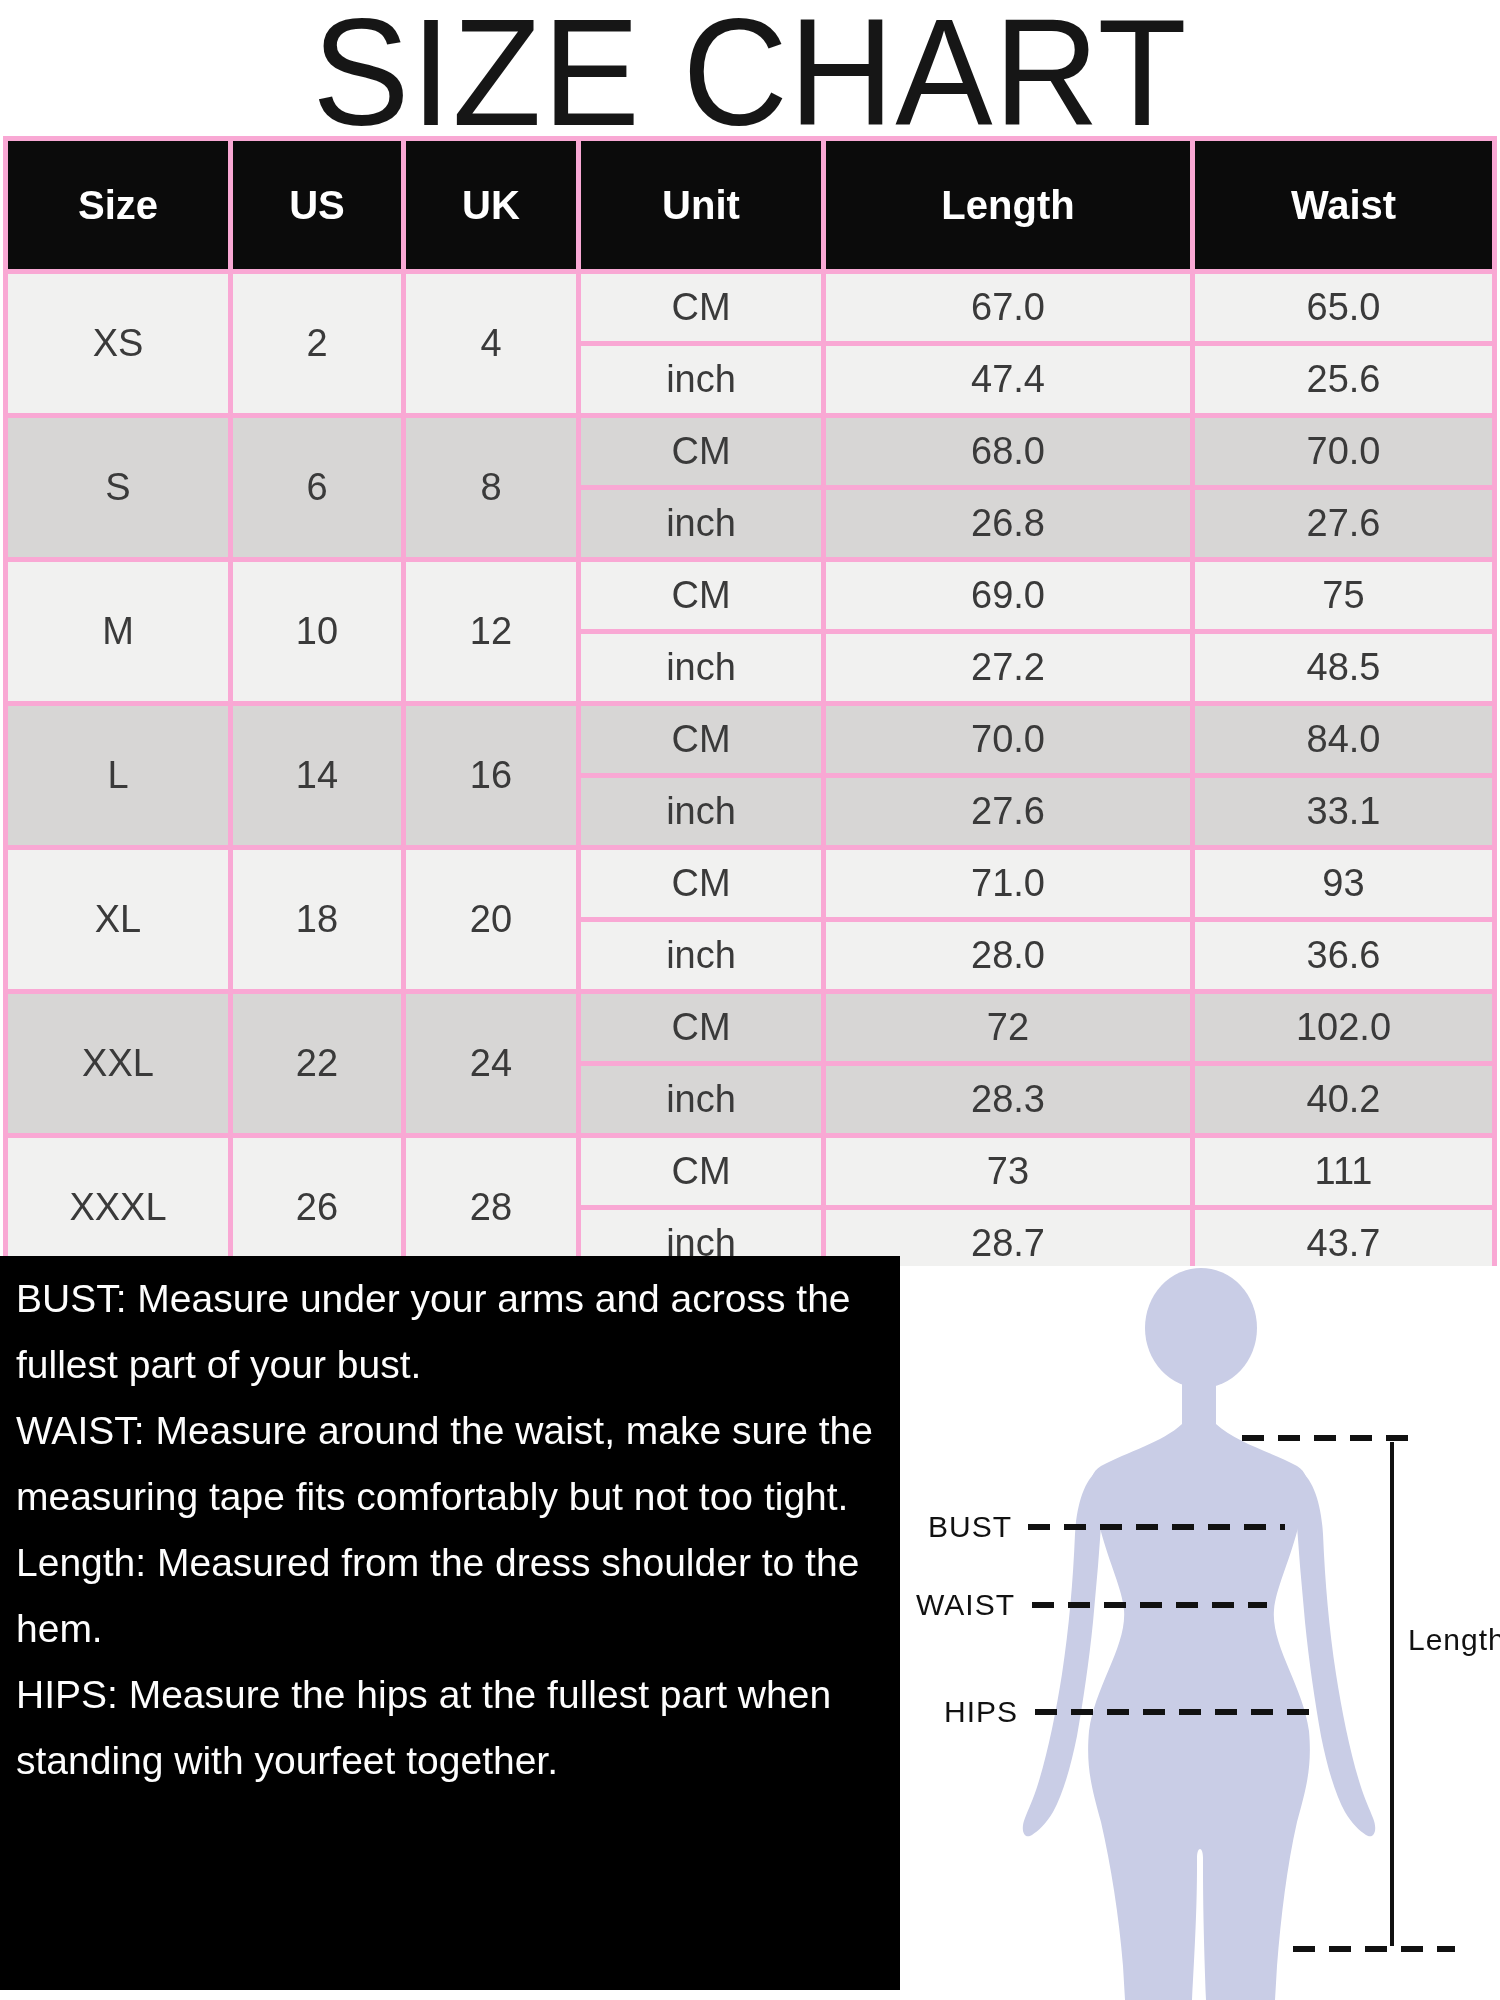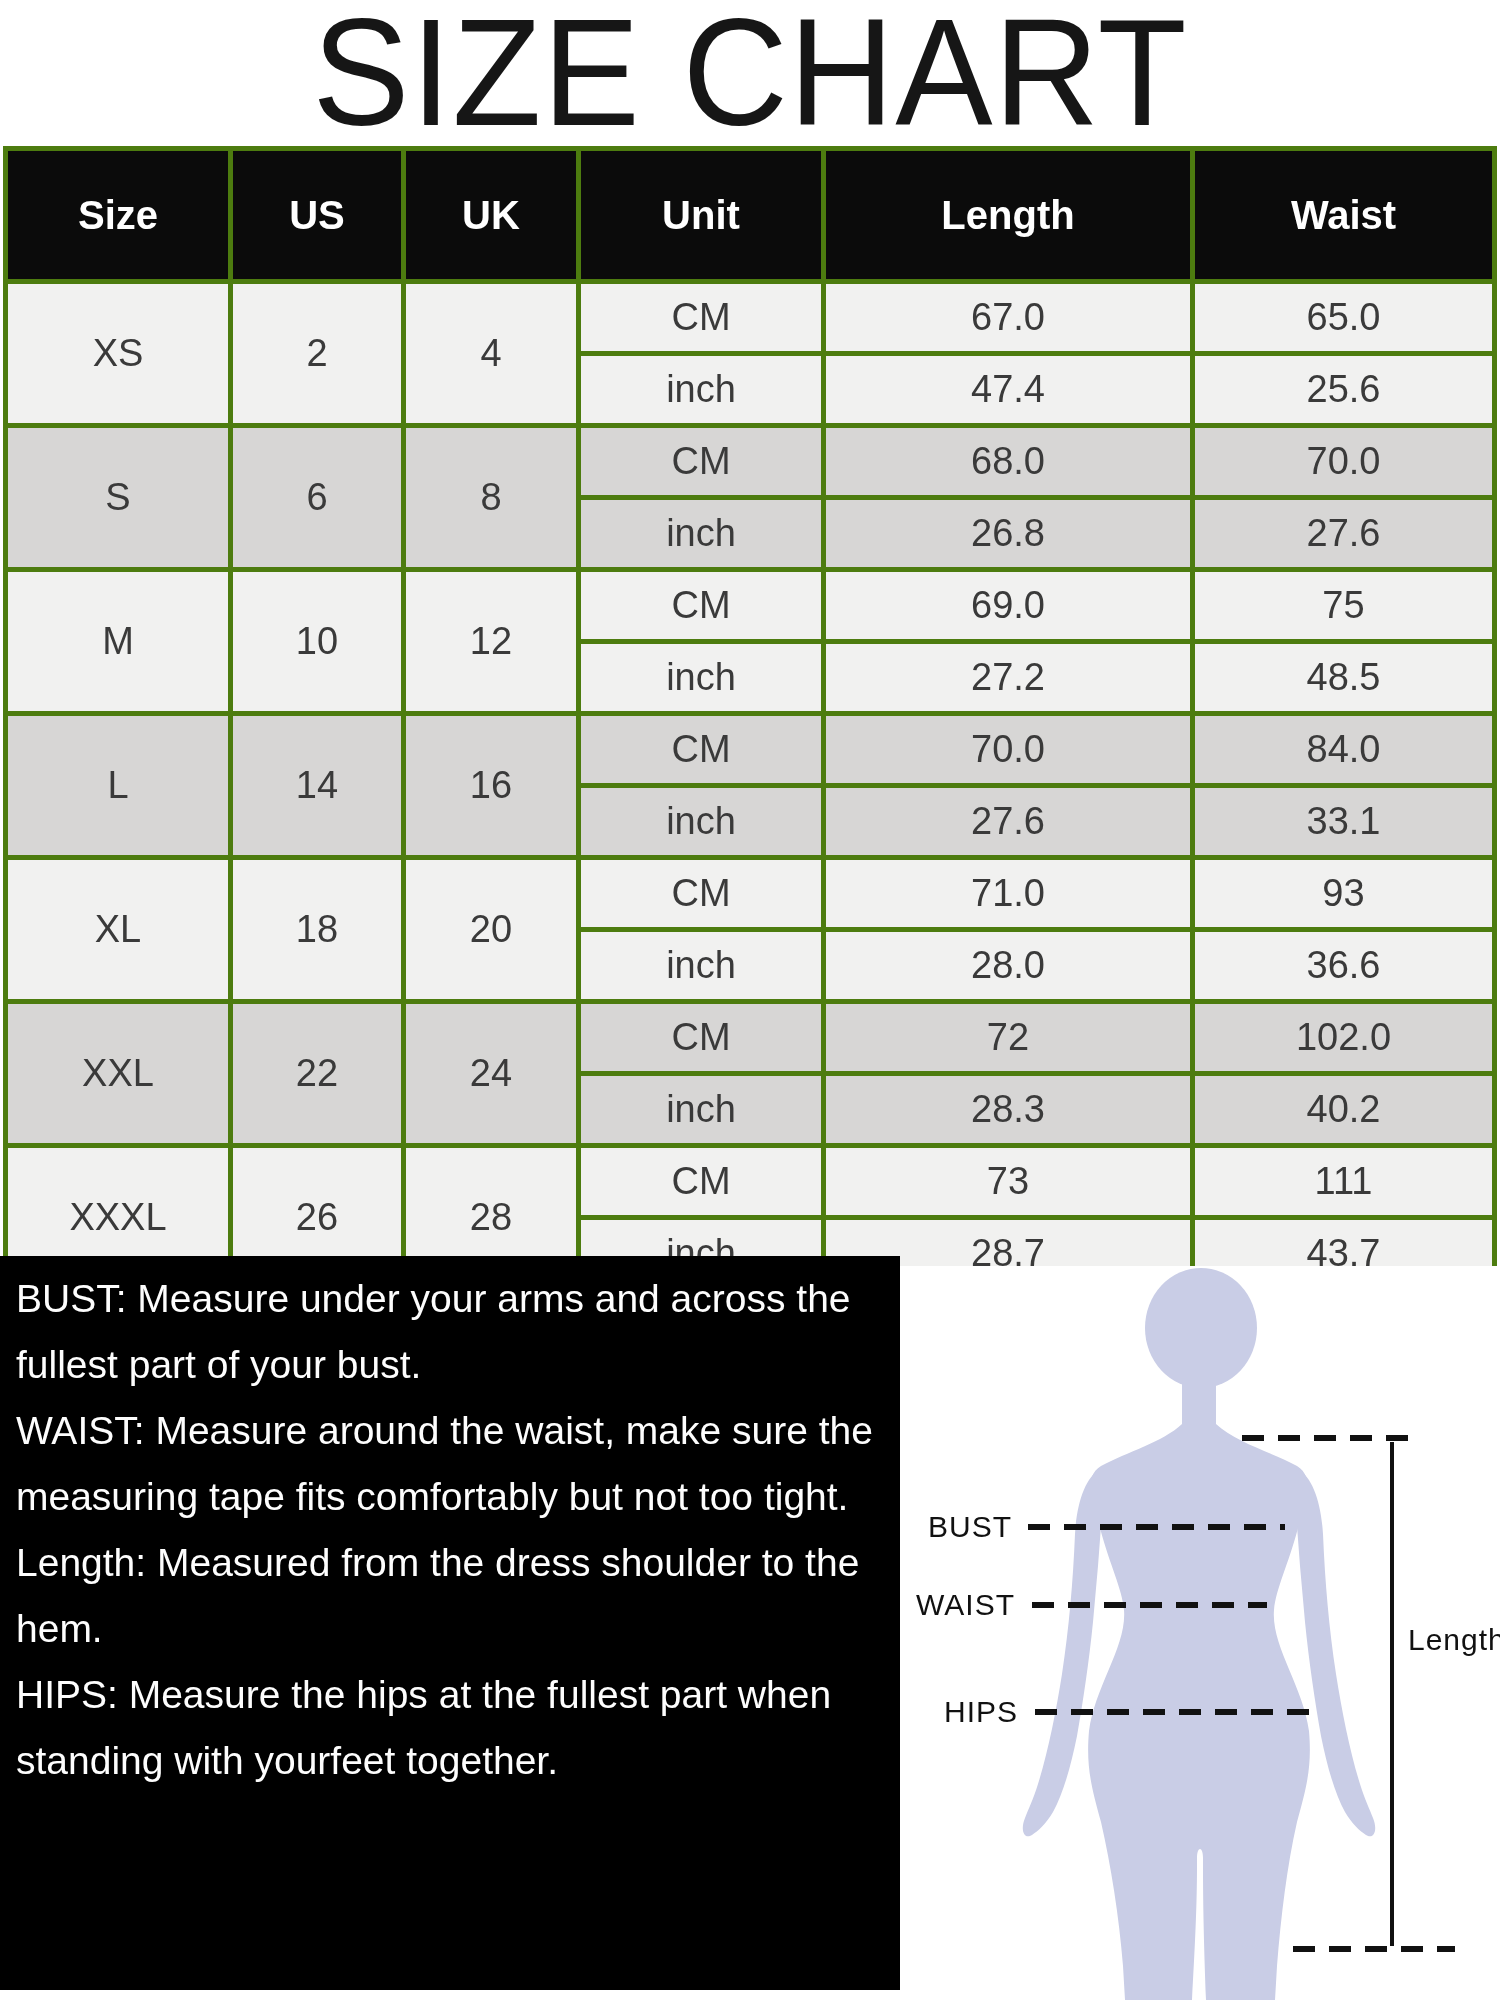--- a/index.html
+++ b/index.html
@@ -12,23 +12,23 @@
   .title {
     position:absolute; left:0; top:-6px; width:1500px; height:152px;
     display:flex; align-items:center; justify-content:center;
     font-size:146px; font-weight:400; color:#161616; letter-spacing:1px;
     transform:scaleY(1.04); transform-origin:top;
     white-space:nowrap;
   }
 
   
   table.size-table {
-    position:absolute; left:3px; top:146px; width:1494px;
+    position:absolute; left:3px; top:136px; width:1494px;
     border-collapse:separate; border-spacing:5px;
-    table-layout:fixed; background:#4d7c0f;
+    table-layout:fixed; background:#f9a8d4;
   }
   .size-table col.c-size   { width:220px; }
   .size-table col.c-us     { width:168px; }
   .size-table col.c-uk     { width:170px; }
   .size-table col.c-unit   { width:240px; }
   .size-table col.c-length { width:364px; }
   .size-table col.c-waist  { width:297px; }
 
   .size-table th {
     background:#0b0b0b; color:#ffffff; font-weight:bold;

